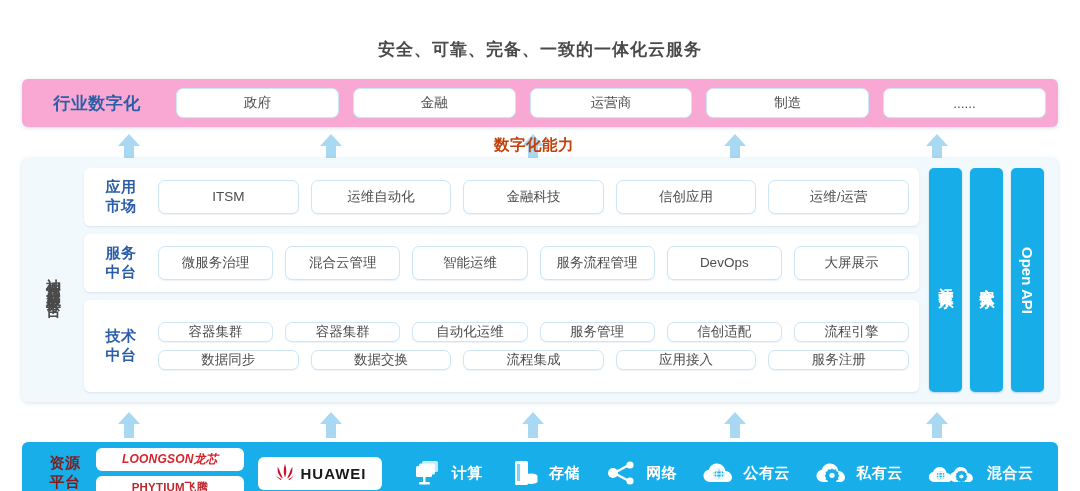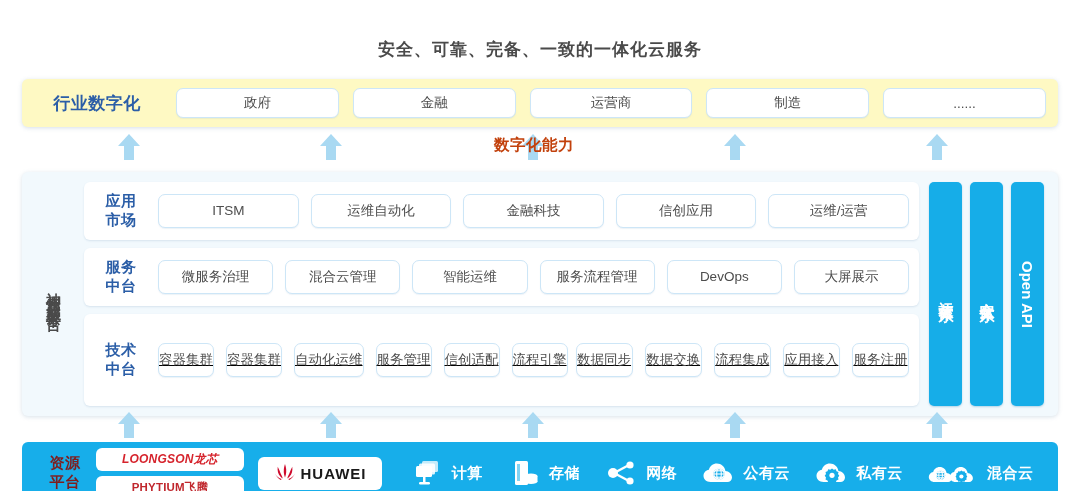--- a/index.html
+++ b/index.html
@@ -30,21 +30,21 @@
     display: flex; align-items: center; justify-content: center;
     text-align: center;
     box-shadow: 0 1px 1px rgba(180,205,225,.25);
     white-space: nowrap;
   }
 
   
   .industry-band {
     position: absolute; left: 22px; top: 55px;
     width: 1036px; height: 48px;
-    background: #fef9c3;
+    background: #f9a8d4;
     border-radius: 6px;
     box-shadow: 0 1px 4px rgba(120,150,175,.30);
     display: flex; align-items: center;
     padding: 0 12px;
   }
   .industry-label {
     font-size: 17px; font-weight: bold; color: #2b5ea7;
     width: 126px; text-align: center; flex: none;
     letter-spacing: .5px;
   }
@@ -70,21 +70,21 @@
 
   
   .cap-header {
     position: absolute; left: 16px; top: 106px;
     width: 1036px; height: 30px;
     display: flex; align-items: center; justify-content: center;
     font-size: 15.5px; font-weight: bold; color: #c2410c;
     letter-spacing: .5px;
   }
   .platform-band {
-    position: absolute; left: 22px; top: 148px;
+    position: absolute; left: 22px; top: 134px;
     width: 1036px; height: 244px;
     background: #f2f9fd;
     border-radius: 6px;
     box-shadow: 0 1px 4px rgba(120,150,175,.28);
     display: flex;
     padding: 10px 12px 10px 0;
   }
   .platform-vlabel {
     width: 62px; flex: none;
     display: flex; align-items: center; justify-content: center;
@@ -108,21 +108,21 @@
   .row-card.r2 { height: 62px; }
   .row-card.r3 { height: 100px; }
   .row-label {
     width: 74px; flex: none;
     font-size: 15px; font-weight: bold; color: #2b5ea7;
     text-align: center; line-height: 1.25;
     letter-spacing: .5px;
   }
   .row-items { flex: 1; display: flex; gap: 12px; height: 34px; }
   .row-items .pill { flex: 1; }
-  .row-grid { flex: 1; display: flex; flex-direction: row; gap: 8px; text-decoration: underline; }
+  .row-grid { flex: 1; display: flex; flex-direction: column; gap: 8px; }
   .row-grid .row-items { height: 34px; }
 
   
   .side-bars { display: flex; gap: 8px; align-items: stretch; padding: 0 2px; }
   .vbar {
     width: 33px;
     background: #16ade8;
     border-radius: 5px;
     display: flex; align-items: center; justify-content: center;
     box-shadow: 0 1px 2px rgba(60,140,190,.35);

